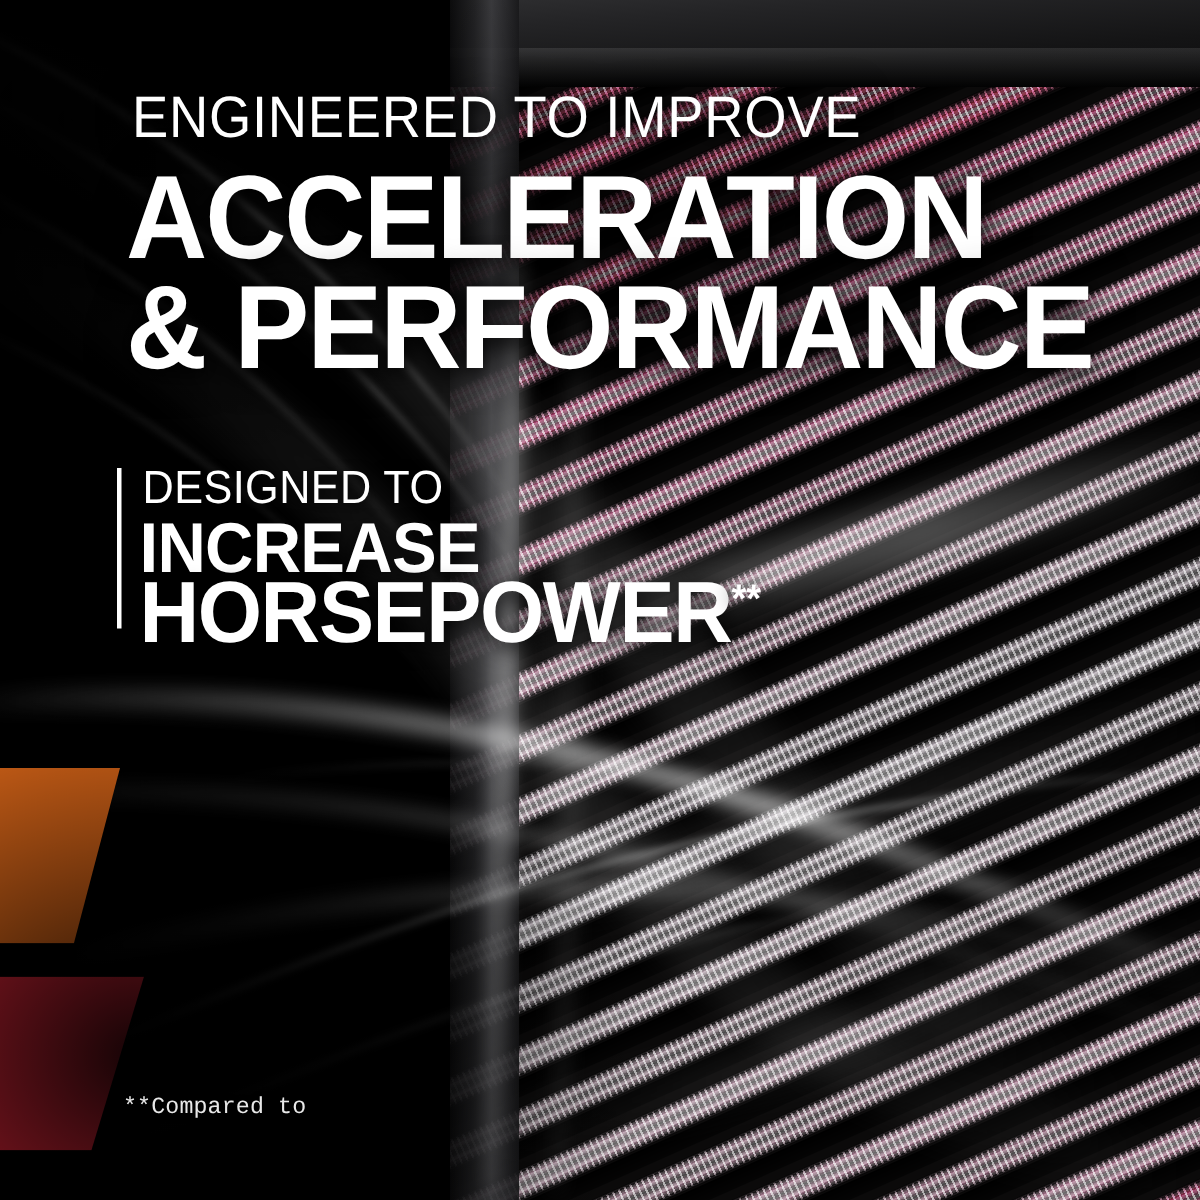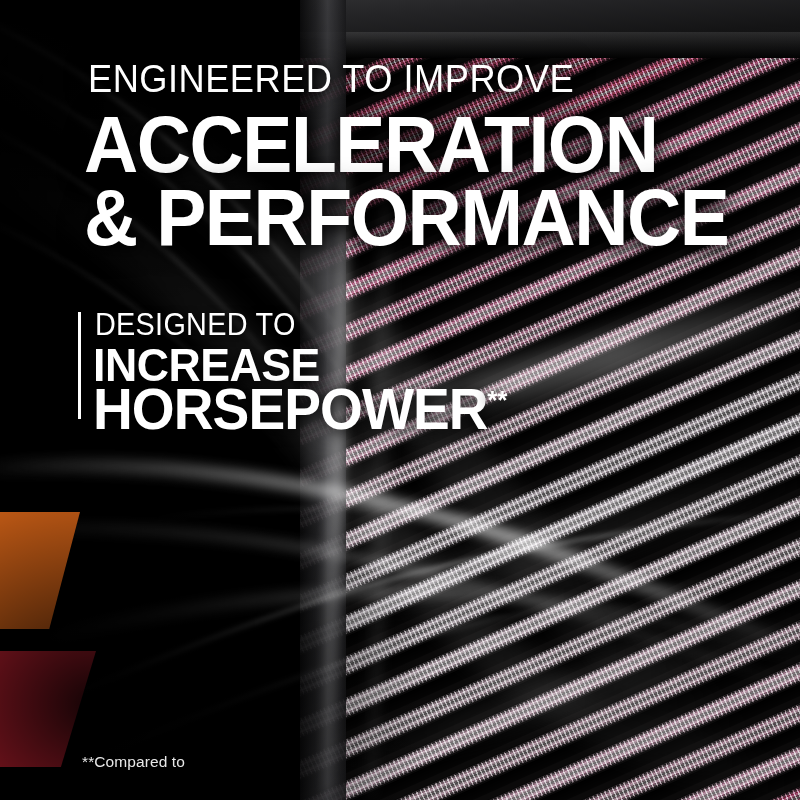--- a/index.html
+++ b/index.html
@@ -157,21 +157,21 @@
     font-size:.46em;vertical-align:super;letter-spacing:0;
   }
 
   .footnote{
     position:absolute;left:82px;
     font-size:15.5px;color:#e8e8e8;font-weight:400;
     letter-spacing:.1px;
     text-shadow:0 1px 5px rgba(0,0,0,.95);
     white-space:nowrap;
   }
-  #footnote-1{top:753px;}
+  #footnote-1{top:729px;font-family:Liberation Mono, monospace;}
   #footnote-2{top:750px;}
 
   
   #vignette{
     position:absolute;inset:0;z-index:35;pointer-events:none;
     background:
       radial-gradient(ellipse 60% 50% at 12% 88%,rgba(0,0,0,.92),rgba(0,0,0,0) 70%),
       radial-gradient(ellipse 55% 45% at 6% 10%,rgba(0,0,0,.9),rgba(0,0,0,0) 70%);
   }
 </style>

